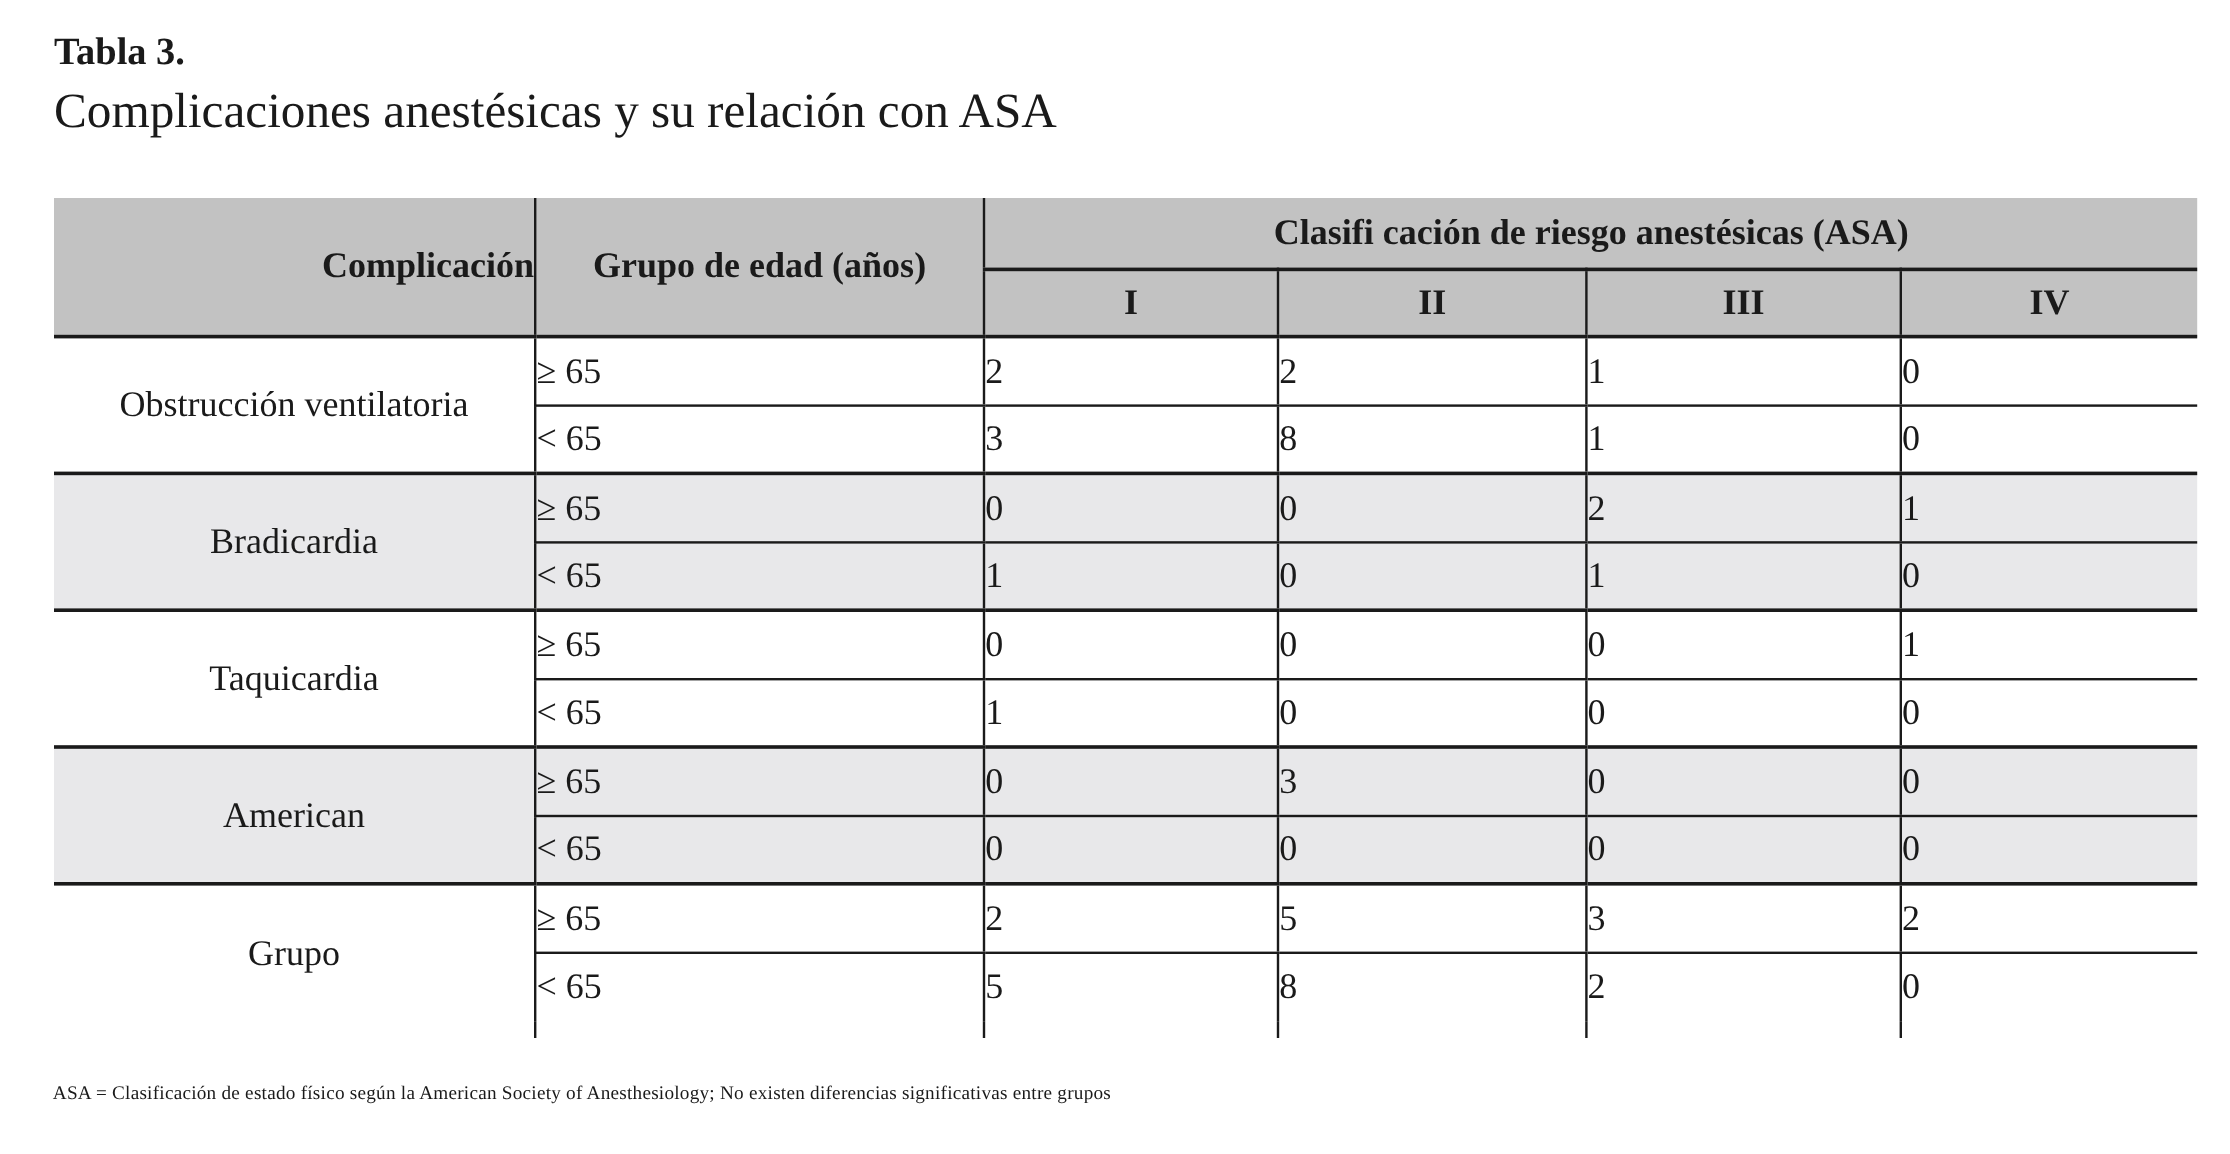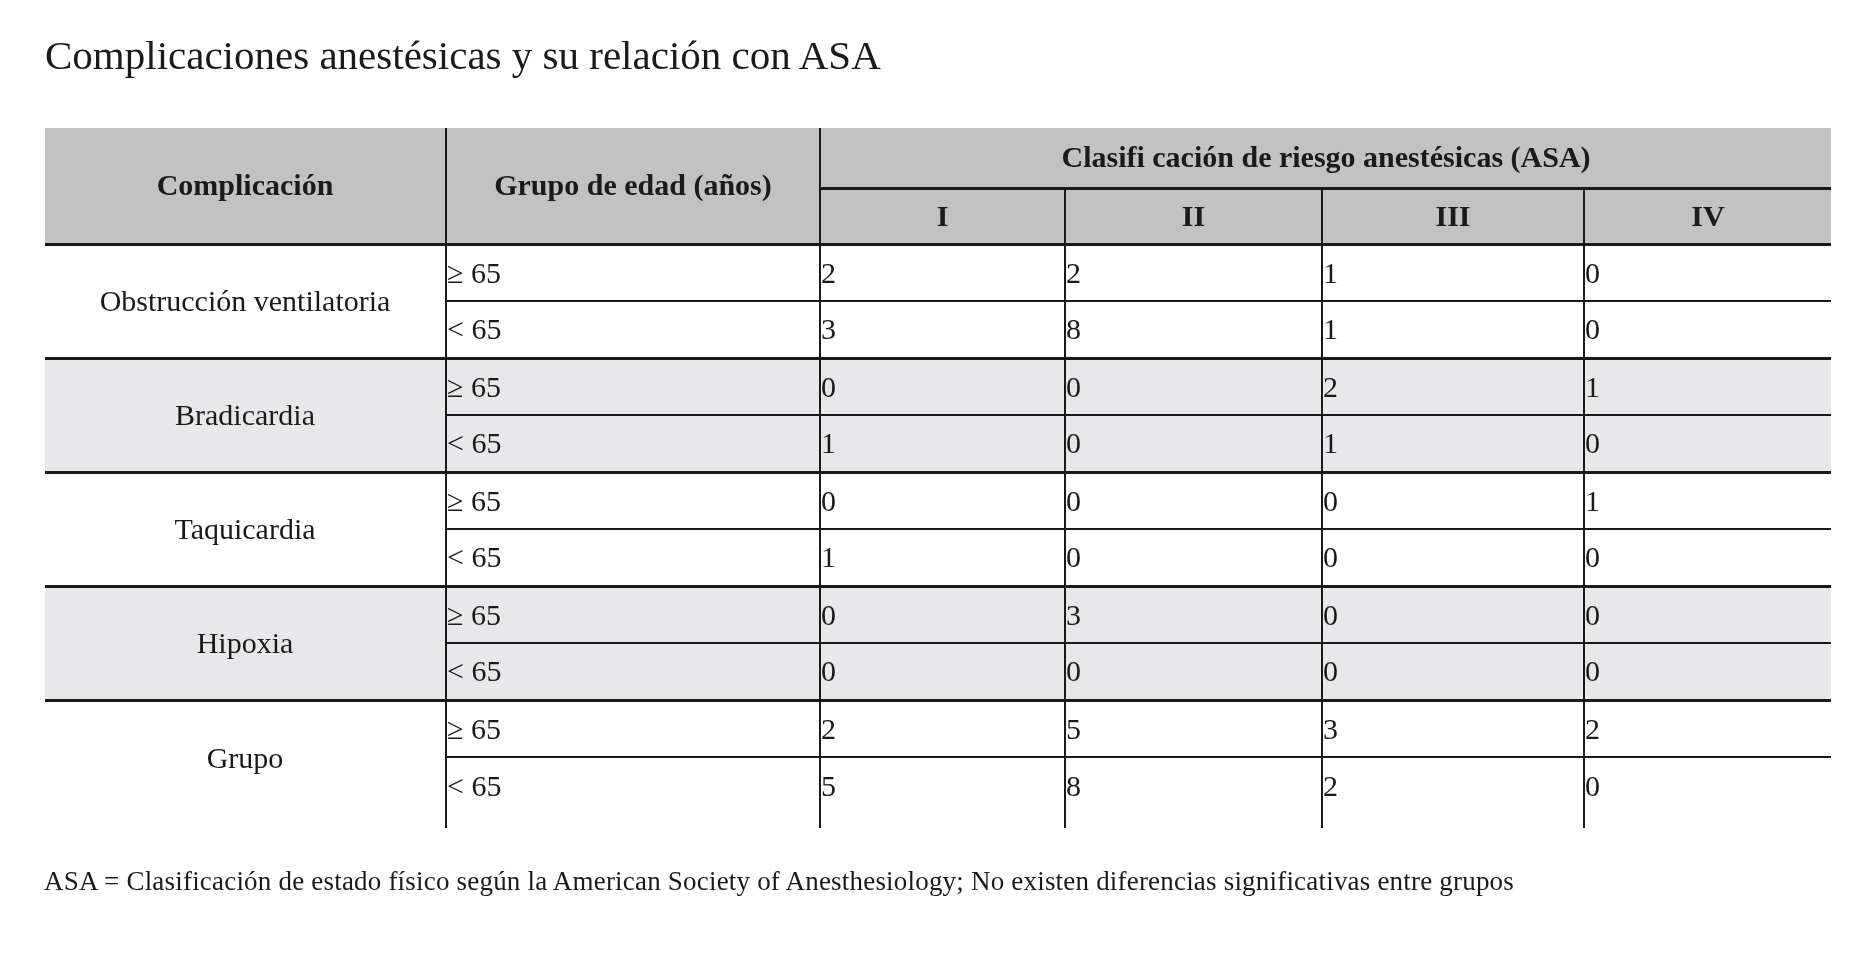--- a/index.html
+++ b/index.html
@@ -42,48 +42,49 @@
     font-size: 30px;
     vertical-align: middle;
     padding: 0;
   }
   thead th {
     background: var(--header-bg);
     font-weight: bold;
     border-bottom: 3px solid var(--line);
   }
   th.h-complication {
-    text-align: center;
+    text-align: right;
     padding-left: 18px;
   }
   th.h-age, th.h-asa, th.h-class { text-align: center; }
   tr.header-row-1 th { height: 60px; }
   tr.header-row-2 th { height: 56px; }
   .v { border-left: 2px solid var(--line); }
   tbody td { height: 57px; }
   td.label-cell {
     text-align: center;
     padding-left: 18px;
   }
   td.age-cell, td.data-cell { }
   td.inner-divide { border-bottom: 2px solid var(--line); }
   tr.group-divide td { border-top: 3px solid var(--line); }
   tr.stripe td { background: var(--stripe-bg); }
   tr.ext-row td { height: 14px; }
   .footnote {
     margin: 38px 0 0 44px;
-    font-size: 27px;
+    font-size: 16px;
     letter-spacing: 0.2px;
   }
 </style>
 </head>
 <body>
 
 <div class="page">
   <div class="title-block">
+    <div class="table-title">Tabla 3.</div>
     <div class="table-subtitle">Complicaciones anestésicas y su relación con ASA</div>
   </div>
 
   <table class="data-table">
     <colgroup>
       <col style="width:401px">
       <col style="width:374px">
       <col style="width:245px">
       <col style="width:257px">
       <col style="width:262px">
@@ -142,21 +143,21 @@
           <td class="data-cell v inner-divide">1</td>
         </tr>
         <tr class="">
           <td class="age-cell v">&lt; 65</td>
           <td class="data-cell v">1</td>
           <td class="data-cell v">0</td>
           <td class="data-cell v">0</td>
           <td class="data-cell v">0</td>
         </tr>
         <tr class="stripe group-divide">
-          <td class="label-cell" rowspan="2">Hipoxia</td>
+          <td class="label-cell" rowspan="2">American</td>
           <td class="age-cell v inner-divide">≥ 65</td>
           <td class="data-cell v inner-divide">0</td>
           <td class="data-cell v inner-divide">3</td>
           <td class="data-cell v inner-divide">0</td>
           <td class="data-cell v inner-divide">0</td>
         </tr>
         <tr class="stripe">
           <td class="age-cell v">&lt; 65</td>
           <td class="data-cell v">0</td>
           <td class="data-cell v">0</td>

